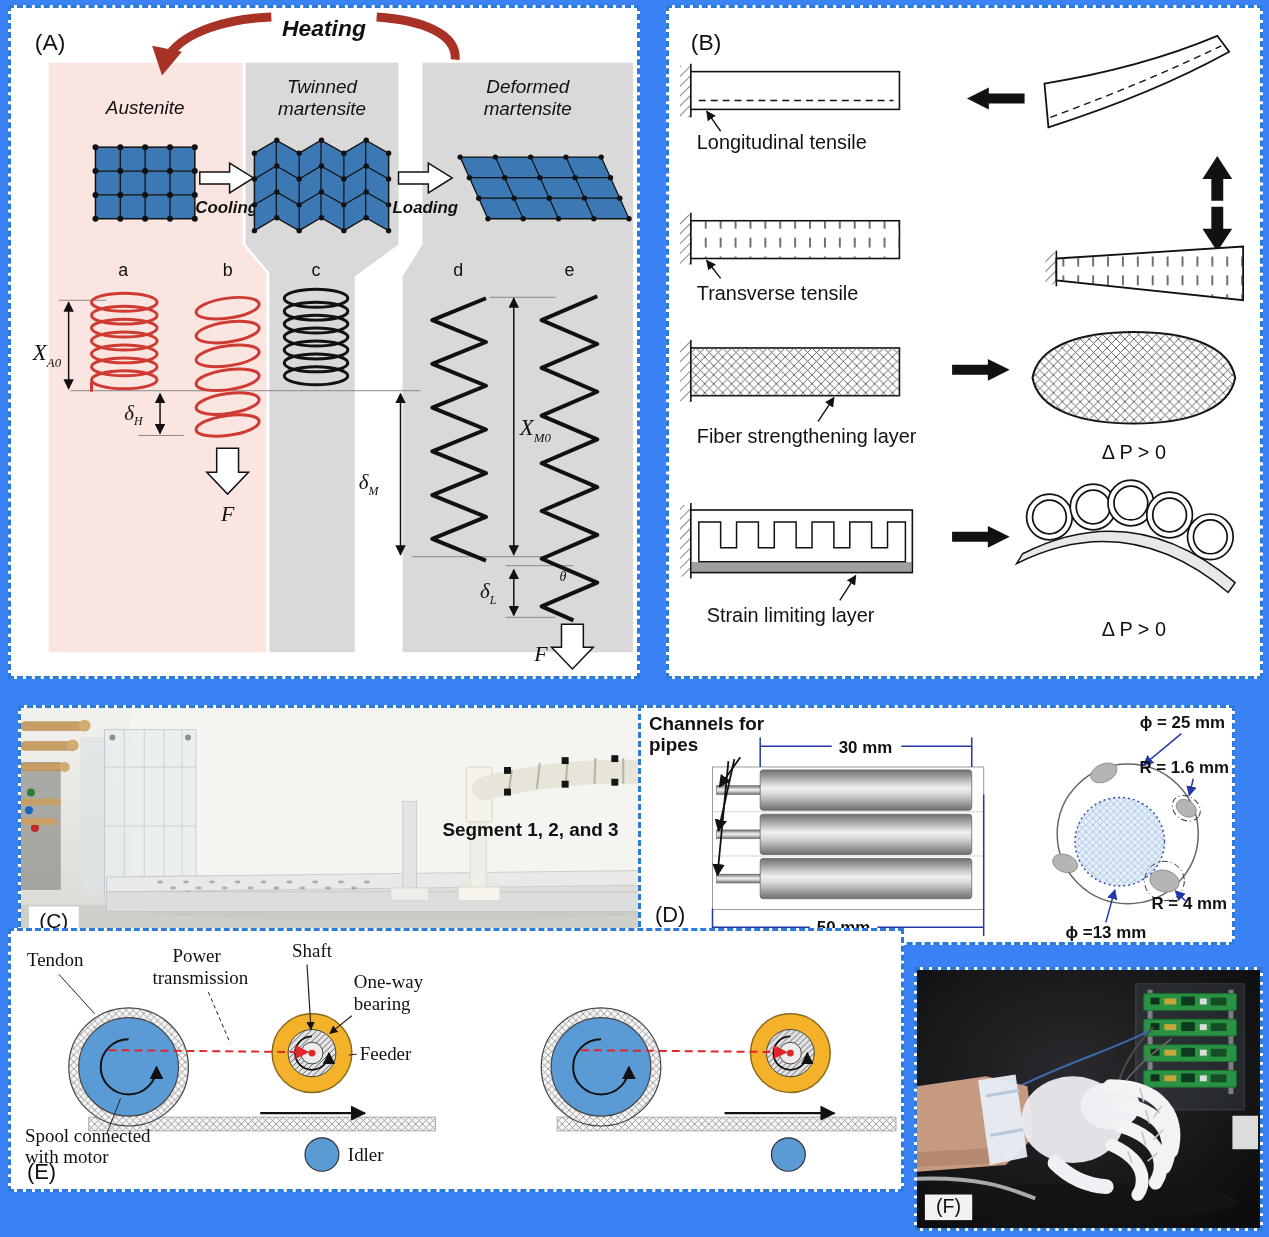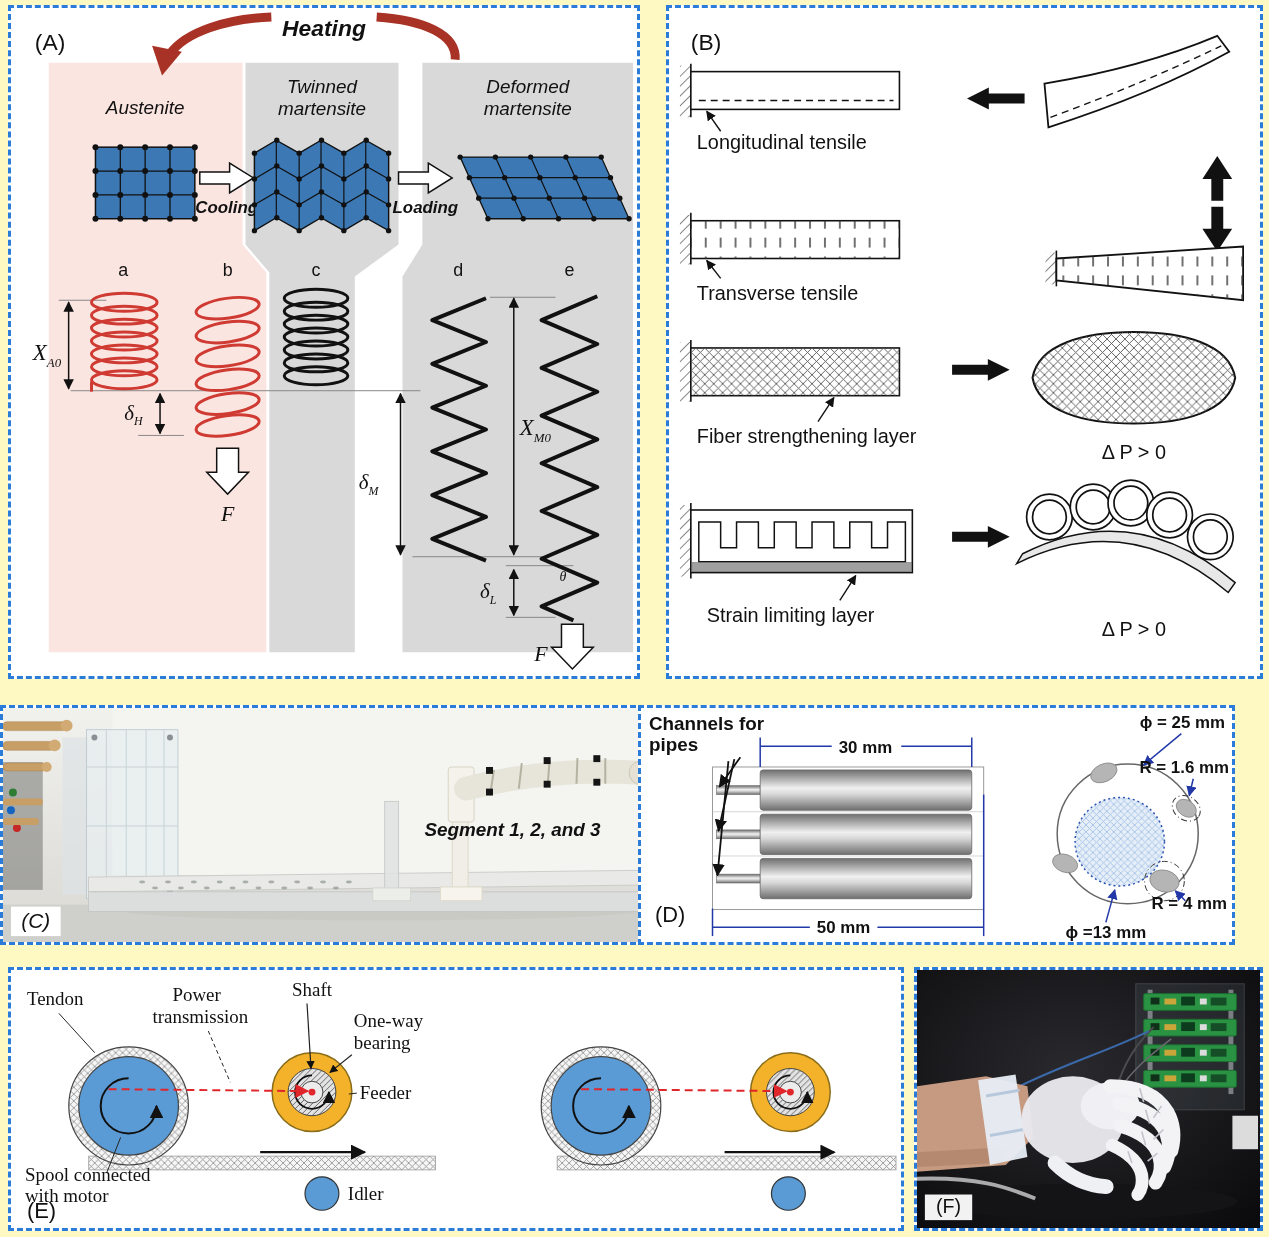--- a/index.html
+++ b/index.html
@@ -1,24 +1,24 @@
 <!DOCTYPE html>
 <html><head>
 <meta charset="utf-8">
 <style>
   * { box-sizing: border-box; }
   html,body { margin:0; padding:0; background:#ffffff; }
-  #figure { position:relative; width:1269px; height:1237px; background:#fef9c3;
+  #figure { position:relative; width:1269px; height:1237px; background:#3b82f6;
             font-family:"Liberation Sans", sans-serif; overflow:hidden; }
   .panel { position:absolute; border:3px dashed #2b7cd9; background:#fff; }
   #panel-a { left:8px;   top:5px;   width:632px; height:674px; }
   #panel-b { left:666px; top:5px;   width:597px; height:674px; }
-  #panel-c { left:0;   top:705px; width:654px; height:240px;font-style:italic; }
+  #panel-c { left:18px;   top:705px; width:654px; height:240px; }
   #panel-d { left:638px; top:705px; width:597px; height:240px; }
-  #panel-e { left:8px;   top:967px; width:896px; height:264px; }
+  #panel-e { left:8px;   top:928px; width:896px; height:264px; }
   #panel-f { left:914px; top:967px; width:349px; height:264px; }
   .panel svg { display:block; width:100%; height:100%; }
   text { fill:#111; }
   .lbl  { font-family:"Liberation Sans", sans-serif; }
   .bold { font-weight:bold; }
   .ital { font-style:italic; }
   .math { font-family:"Liberation Serif", serif; font-style:italic; }
   .ser  { font-family:"Liberation Serif", serif; }
 </style>
 </head>

